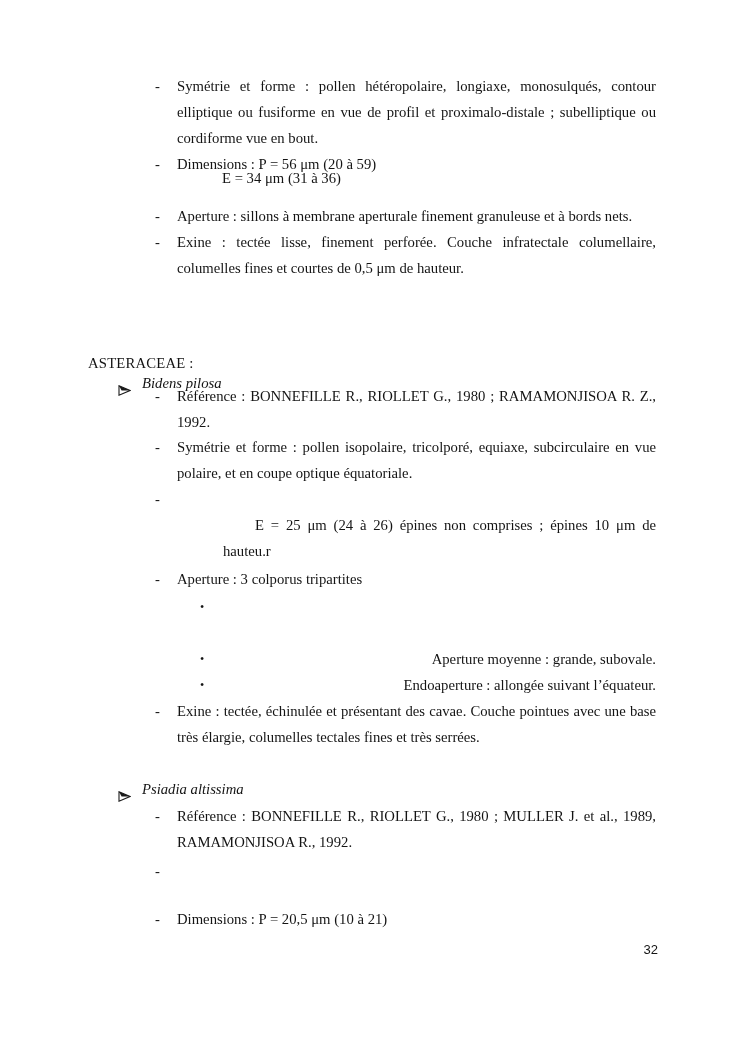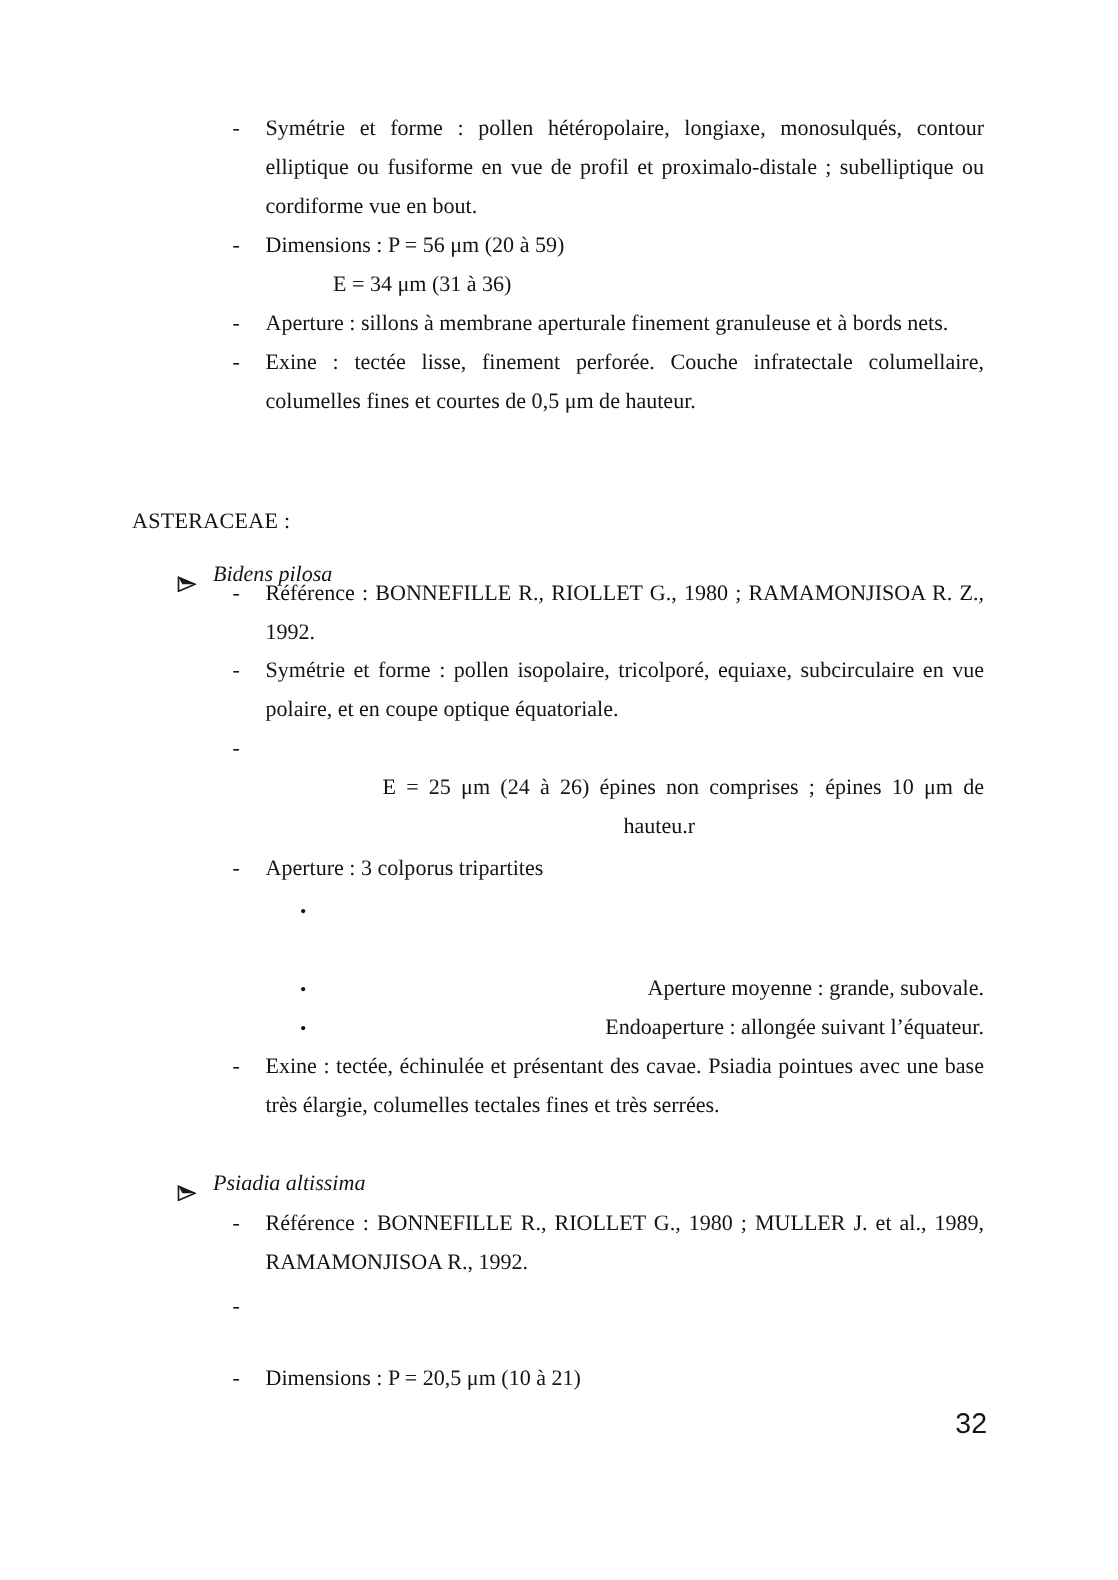--- a/index.html
+++ b/index.html
@@ -19,51 +19,51 @@
   .mk  { position: absolute; left: 155px; top: 0; }
   .tx  { margin-left: 177px; margin-right: 89px; }
   .just { text-align: justify; }
   .stretch { text-align: justify; text-align-last: justify; }
 
   .bullet .mk { left: 200px; font-size: 12px; }
   .bullet .tx { margin-left: 221px; text-align: right; }
 
   .e-top .tx   { margin-left: 222px; }
   .e-mid .tx   { margin-left: 255px; }
-  .e-cont .tx  { margin-left: 223px; text-align: center; }
+  .e-cont .tx  { margin-left: 223px; }
 
   .family-heading {
-    position: absolute; left: 88px; top: 335px;
+    position: absolute; left: 88px; top: 350px;
     letter-spacing: 0.2px;
   }
   .species-row { position: absolute; left: 0; right: 0; }
   .arrow-wrap { position: absolute; left: 118px; top: 8px; }
   .species-name { margin-left: 142px; font-style: italic; }
 
   .page-number {
     position: absolute; top: 937px; left: 0; right: 87px;
     text-align: right;
     font-family: "Liberation Sans", "DejaVu Sans", sans-serif;
-    font-size: 19px;
+    font-size: 13px;
   }
 </style>
 </head>
 <body>
 
 <div class="page">
 
   <div class="row" style="top:73px">
     <span class="mk">-</span>
     <div class="tx just">Symétrie et forme : pollen hétéropolaire, longiaxe, monosulqués, contour elliptique ou fusiforme en vue de profil et proximalo-distale ; subelliptique ou cordiforme vue en bout.</div>
   </div>
   <div class="row" style="top:151px">
     <span class="mk">-</span>
     <div class="tx">Dimensions : P = 56 μm (20 à 59)</div>
   </div>
-  <div class="row e-top" style="top:177px">
+  <div class="row e-top" style="top:165px">
     <div class="tx">E = 34 μm (31 à 36)</div>
   </div>
   <div class="row" style="top:203px">
     <span class="mk">-</span>
     <div class="tx">Aperture : sillons à membrane aperturale finement granuleuse et à bords nets.</div>
   </div>
   <div class="row" style="top:229px">
     <span class="mk">-</span>
     <div class="tx just">Exine : tectée lisse, finement perforée. Couche infratectale columellaire, columelles fines et courtes de 0,5 μm de hauteur.</div>
   </div>
@@ -107,21 +107,21 @@
   <div class="row bullet" style="top:646px">
     <span class="mk">•</span>
     <div class="tx">Aperture moyenne : grande, subovale.</div>
   </div>
   <div class="row bullet" style="top:672px">
     <span class="mk">•</span>
     <div class="tx">Endoaperture : allongée suivant l’équateur.</div>
   </div>
   <div class="row" style="top:698px">
     <span class="mk">-</span>
-    <div class="tx just">Exine : tectée, échinulée et présentant des cavae. Psiadia pointues avec une base très élargie, columelles tectales fines et très serrées.</div>
+    <div class="tx just">Exine : tectée, échinulée et présentant des cavae. Couche pointues avec une base très élargie, columelles tectales fines et très serrées.</div>
   </div>
 
   <div class="species-row" style="top:776px">
     <span class="arrow-wrap">
       <svg width="13" height="11" viewBox="0 0 13 11">
         <polygon points="1,0.8 12,5.5 1,10.2 1,0.8" fill="none" stroke="#1a1a1a" stroke-width="1.1"></polygon>
         <polygon points="1,0.8 12,5.5 3.6,5.5 1,0.8" fill="#1a1a1a"></polygon>
       </svg>
     </span>
     <span class="species-name">Psiadia altissima</span>

